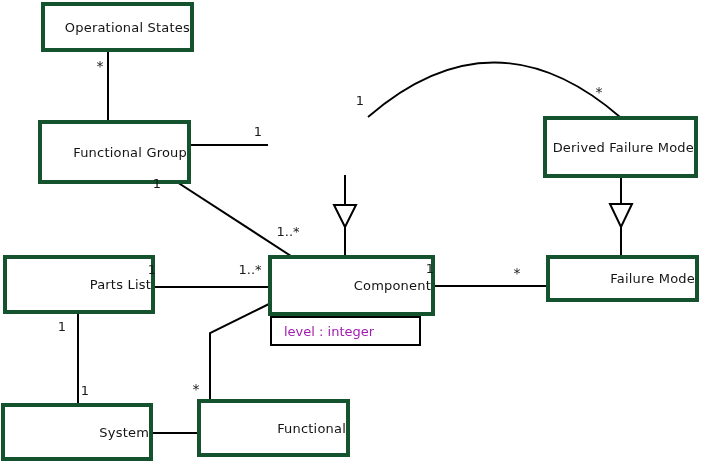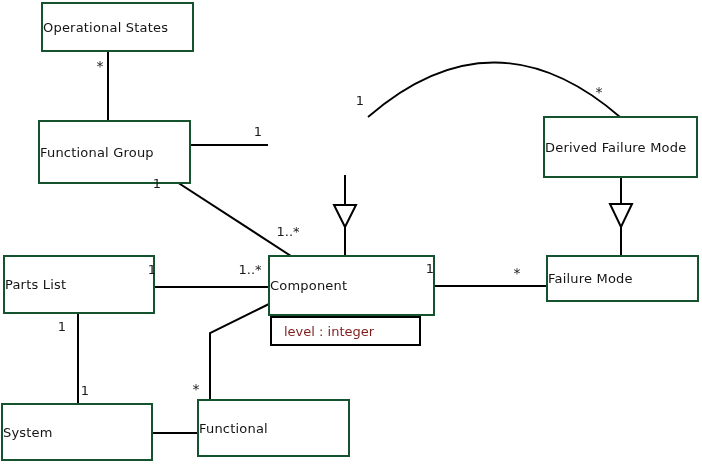--- a/index.html
+++ b/index.html
@@ -18,43 +18,43 @@
   #edges {
     position: absolute;
     left: 0; top: 0;
     width: 702px; height: 464px;
     z-index: 1;
     pointer-events: none;
   }
   .uml-box {
     position: absolute;
     box-sizing: border-box;
-    border: 2px solid #14532d;
+    border: 4px solid #14532d;
     background: #ffffff;
     display: flex;
     align-items: center;
-    justify-content: flex-start;
+    justify-content: flex-end;
     z-index: 2;
     font-size: 13px;
     color: #141414;
     letter-spacing: 0.2px;
     white-space: nowrap;
   }
   .uml-attr {
     position: absolute;
     box-sizing: border-box;
     border: 2px solid #000000;
     background: #ffffff;
     display: flex;
     align-items: center;
     justify-content: flex-start;
     padding-left: 12px;
     z-index: 3;
     font-size: 13px;
-    color: #7f1d1d;
+    color: #a21caf;
     white-space: nowrap;
   }
   .mult {
     position: absolute;
     z-index: 4;
     font-size: 13px;
     color: #1a1a1a;
     transform: translate(-50%, -55%);
     white-space: nowrap;
     line-height: 1;

